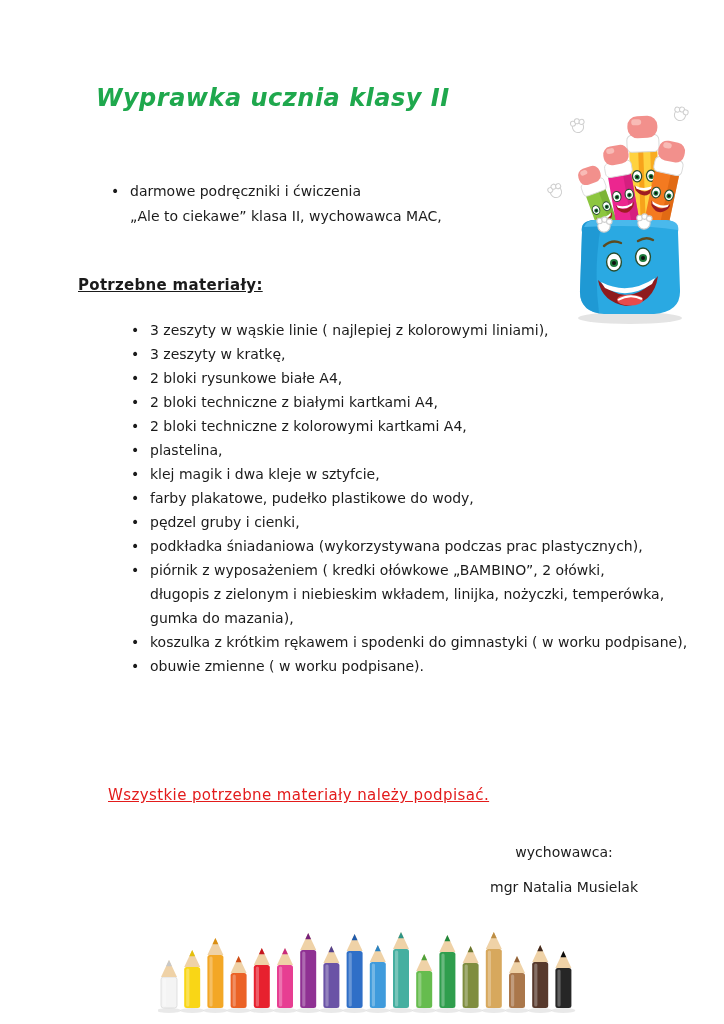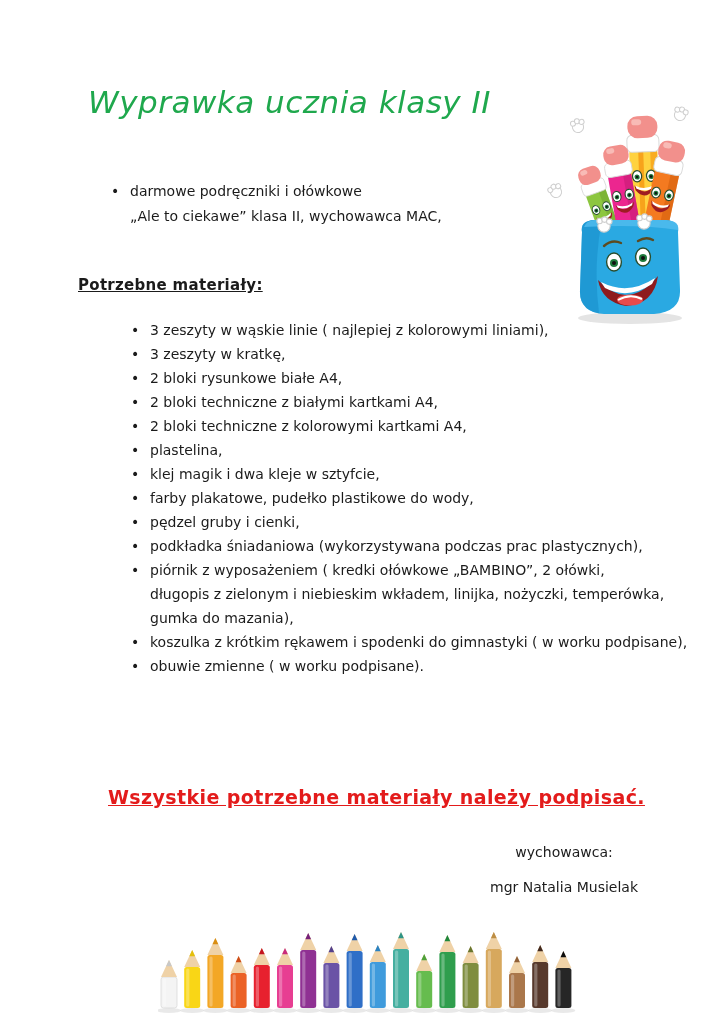--- a/index.html
+++ b/index.html
@@ -7,22 +7,22 @@
     width:724px; height:1024px;
     background:#ffffff;
     position:relative;
     overflow:hidden;
     font-family:"DejaVu Sans", sans-serif;
     color:var(--text,#1b1b1b);
   }
   .page { position:absolute; inset:0; }
 
   .title {
-    position:absolute; left:88px; top:84px;
-    font-size:31px; font-weight:normal; font-style:italic;
+    position:absolute; left:96px; top:84px;
+    font-size:24px; font-weight:bold; font-style:italic;
     color:var(--green,#1FA84D);
     letter-spacing:0.5px;
     white-space:nowrap;
   }
 
   .intro { position:absolute; left:108px; top:179px; width:480px; }
   .bullet-item {
     position:relative; padding-left:22px;
     font-size:14px; line-height:25px;
     white-space:pre-line;
@@ -51,21 +51,21 @@
     white-space:pre-line;
   }
   .materials li::before {
     content:"•";
     position:absolute; left:3px; top:0;
     font-size:14px;
   }
 
   .notice {
     position:absolute; left:108px; top:786px;
-    font-size:19px; font-weight:bold;
+    font-size:15px; font-weight:normal;
     color:var(--red,#E31B1B);
     text-decoration:underline;
     letter-spacing:0.4px;
     white-space:nowrap;
   }
 
   .signature {
     position:absolute; right:86px; top:844px;
     text-align:center;
     font-size:14px;
@@ -167,21 +167,21 @@
       <path d="M61,182 Q88,196 115,178 L112,184 Q88,200 65,188 Z" fill="#fff"></path>
       <ellipse cx="90" cy="200" rx="13" ry="5.5" fill="#e84b4b"></ellipse>
       <path d="M78,200 Q90,193 102,199" stroke="#fff" stroke-width="2" fill="none"></path>
 
       <use href="#glove" transform="translate(64,126) scale(1.1)"></use>
       <use href="#glove" transform="translate(104,123) scale(1.1)"></use>
     </svg>
   </div>
 
   <div class="intro">
-    <div class="bullet-item"><span>darmowe podręczniki i ołówkowe</span><br><span>„Ale to ciekawe”  klasa II, wychowawca MAC,</span></div>
+    <div class="bullet-item"><span>darmowe podręczniki i ćwiczenia</span><br><span>„Ale to ciekawe”  klasa II, wychowawca MAC,</span></div>
   </div>
 
   <div class="section-heading">Potrzebne materiały:</div>
 
   <ul class="materials">
       <li>3 zeszyty w wąskie linie ( najlepiej z kolorowymi liniami),</li>
       <li>3 zeszyty w kratkę,</li>
       <li>2 bloki rysunkowe białe A4,</li>
       <li>2 bloki  techniczne z białymi kartkami A4,</li>
       <li>2 bloki techniczne z kolorowymi kartkami A4,</li>

